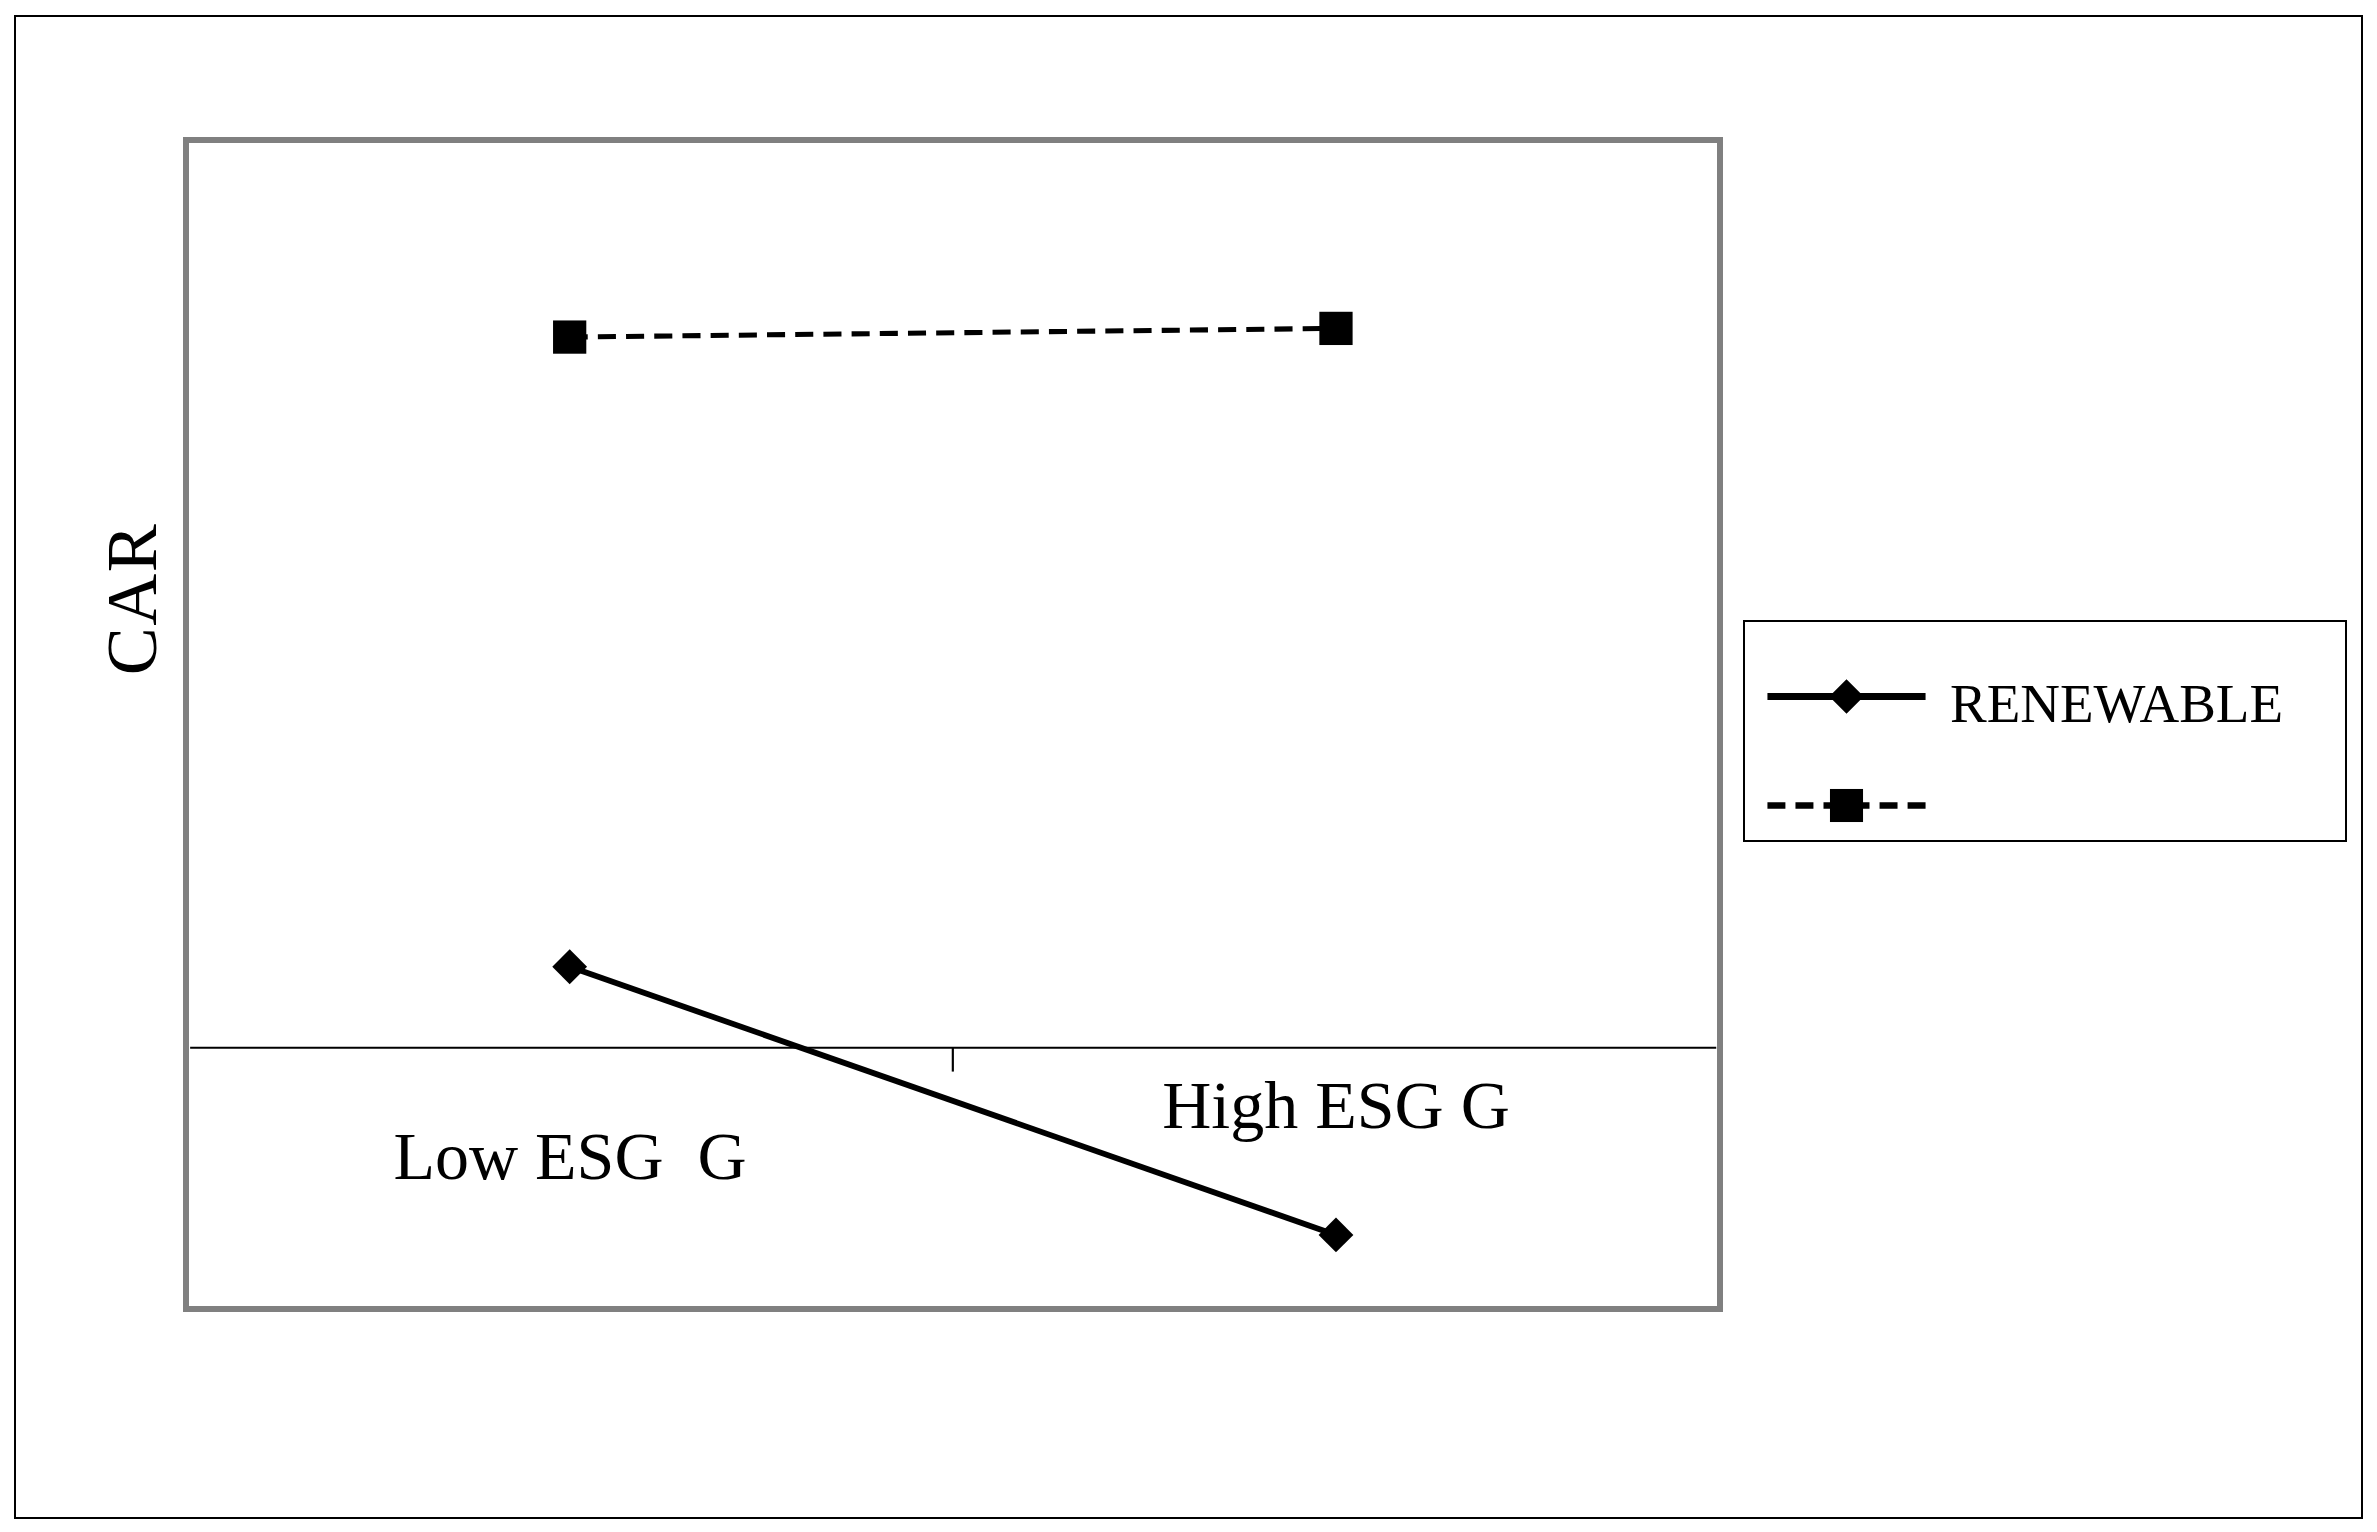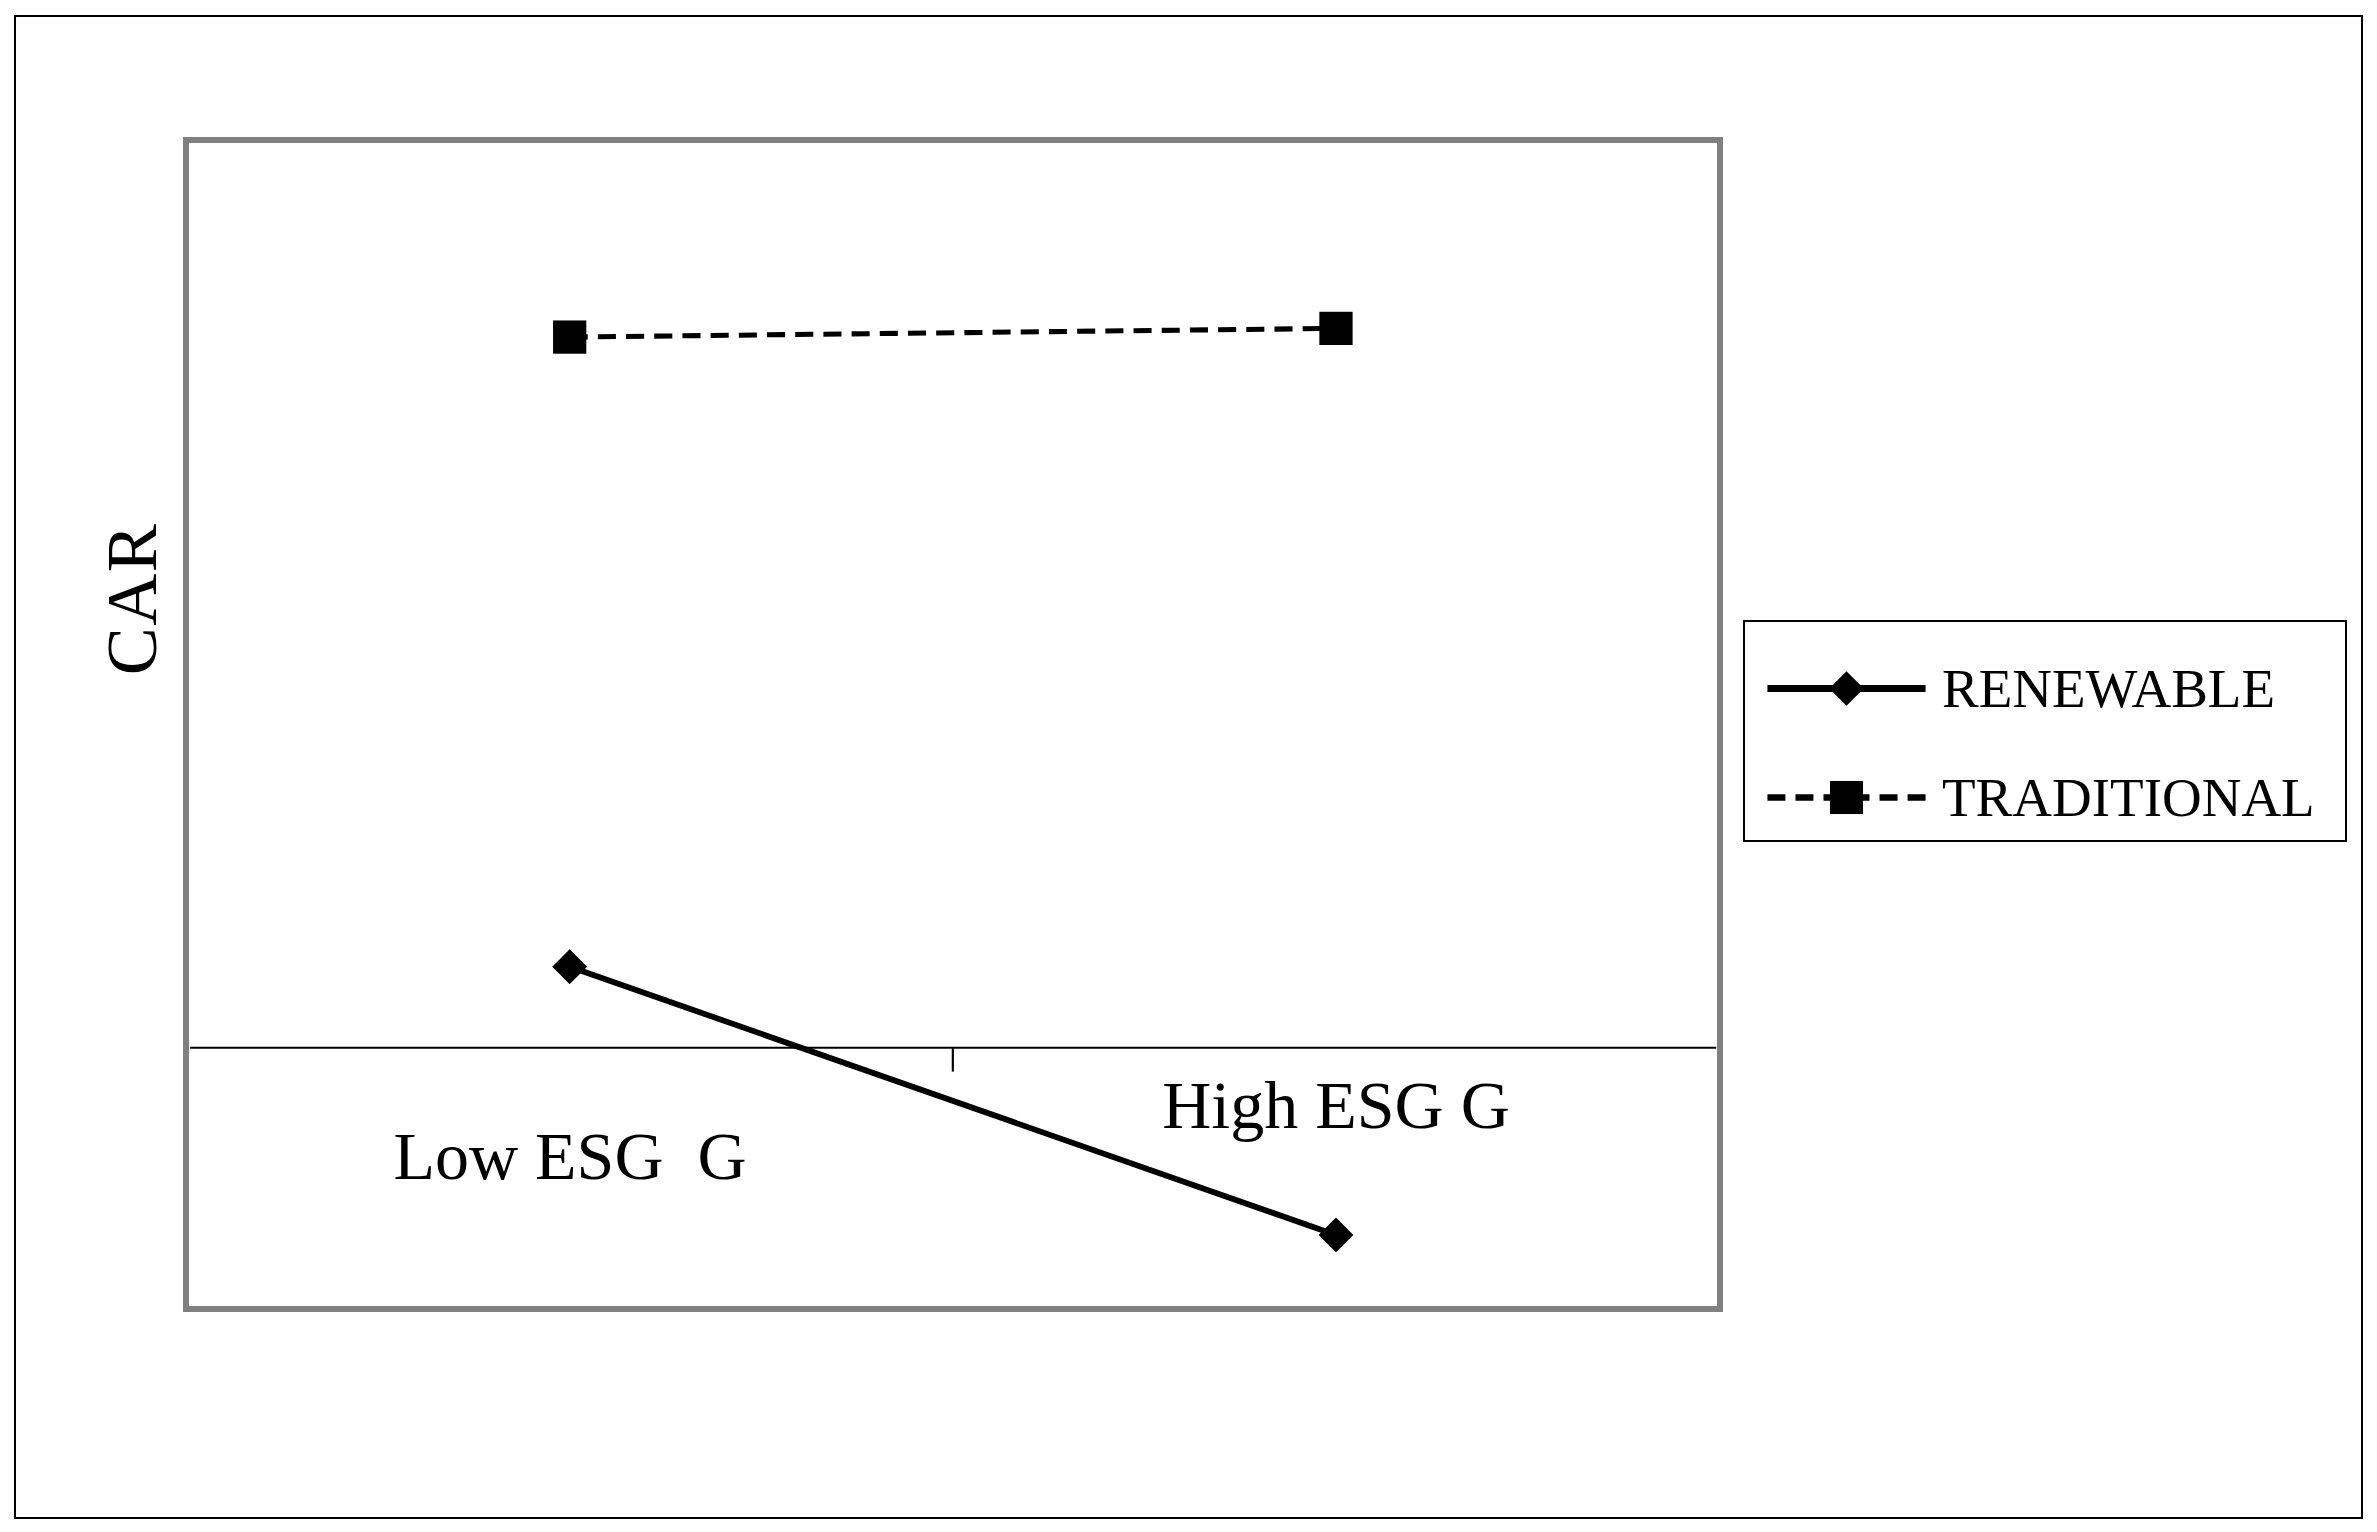--- a/index.html
+++ b/index.html
@@ -21,21 +21,21 @@
 
   .x-label{position:absolute;transform:translateX(-50%);
            font-size:68px;line-height:1;white-space:pre;}
   .x-label.low{left:570px;top:1105px;margin-top:17px;}
   .x-label.high{left:1336px;top:1071px;}
 
   .legend{position:absolute;left:1743px;top:620px;width:604px;height:222px;
           border:2.2px solid #000;background:#fff;box-sizing:border-box;
           display:flex;flex-direction:column;justify-content:space-around;
           padding-left:22px;}
-  .legend-row{display:flex;align-items:center;gap:16px;flex:1;margin-top:24px;}
+  .legend-row{display:flex;align-items:flex-end;gap:24px;flex:1;margin-top:24px;}
   .legend-sample{flex:0 0 auto;display:block;}
   .legend-label{font-size:55px;line-height:1;white-space:pre;}
 </style>
 </head>
 <body>
 
 <div class="page-border"></div>
 
 <div class="plot-area"></div>
 
@@ -62,16 +62,15 @@
         <line x1="0" y1="48" x2="220" y2="48" stroke="#000000" stroke-width="10"></line>
         <rect x="93" y="31" width="34" height="34" transform="rotate(45 110 48)" fill="#000000"></rect>
       </svg>
     <span class="legend-label">RENEWABLE</span>
   </div>
   <div class="legend-row">
     <svg class="legend-sample" width="159" height="69" viewBox="0 0 220 96">
         <line x1="0" y1="48" x2="220" y2="48" stroke="#000000" stroke-width="9" stroke-dasharray="25,14"></line>
         <rect x="87" y="25" width="46" height="46" fill="#000000"></rect>
       </svg>
-    <span class="legend-label">TRADITIONAL</span>
   </div>
 </div>
 
 
 </body></html>

